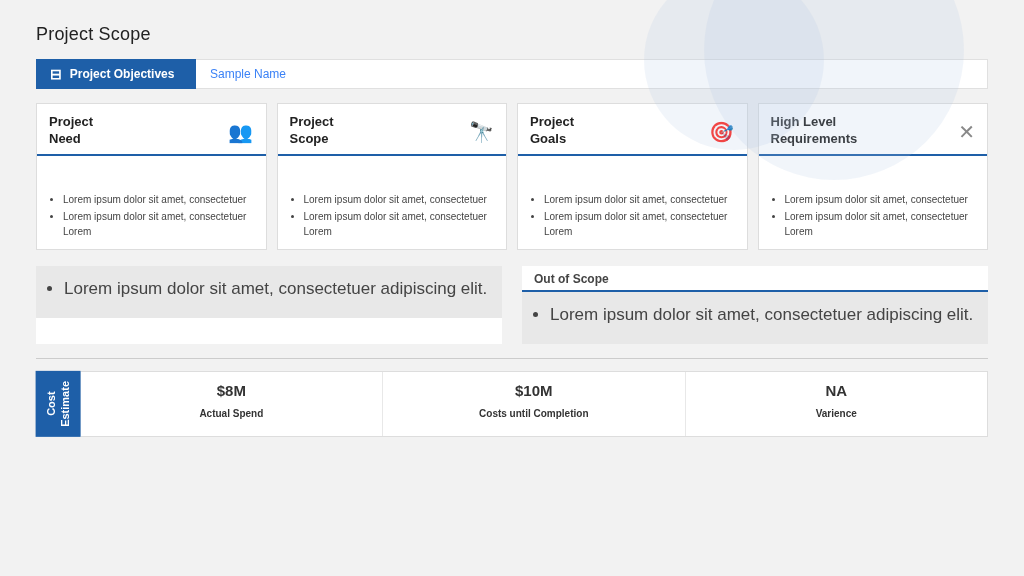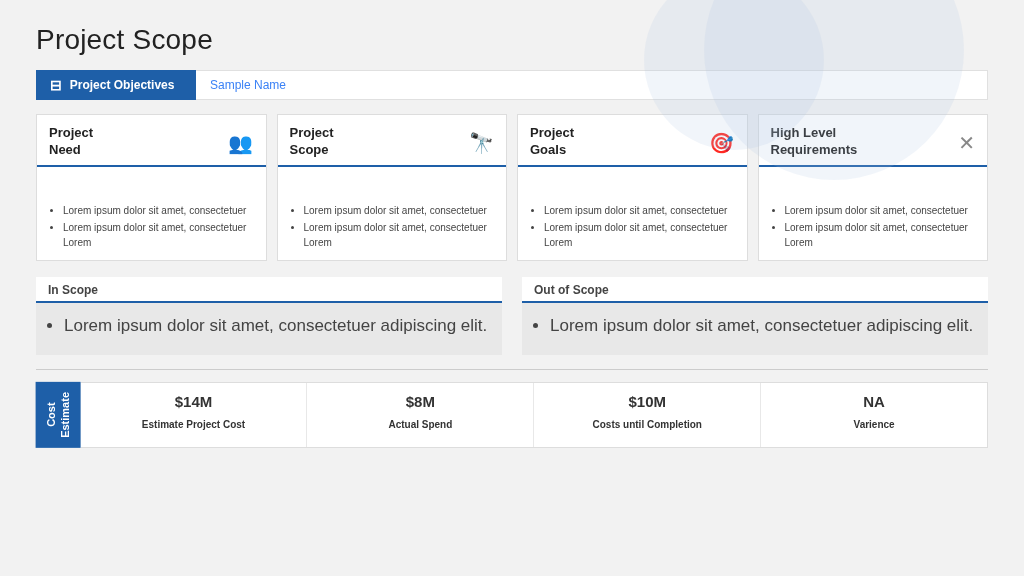--- a/index.html
+++ b/index.html
@@ -22,21 +22,21 @@
 
     
     .bg-circle {
       position: absolute;
       border-radius: 50%;
       background: rgba(180,200,230,0.18);
       pointer-events: none;
     }
 
     .page-title {
-      font-size: 28px;
+      font-size: 18px;
       font-weight: 400;
       color: #222;
       margin-bottom: 14px;
       letter-spacing: 0.2px;
     }
 
     
     .objectives-bar {
       display: flex;
       align-items: center;
@@ -263,21 +263,20 @@
         <ul>
             <li>Lorem ipsum dolor sit amet, consectetuer</li>
             <li>Lorem ipsum dolor sit amet, consectetuer Lorem</li>
           </ul>
       </div>
     </div>
     </div>
 
   <div class="scope-row">
     <div class="scope-box">
-      <div class="scope-label">In Scope</div>
       <div class="scope-content">
         <ul>
           <li>Lorem ipsum dolor sit amet, consectetuer  adipiscing elit.</li>
         </ul>
       </div>
     </div>
     <div class="scope-box">
       <div class="scope-label">Out of Scope</div>
       <div class="scope-content">
         <ul>
@@ -286,24 +285,20 @@
       </div>
     </div>
   </div>
 
   <hr class="divider">
 
   <div class="cost-row">
     <div class="cost-label-box">Cost<br>Estimate</div>
     <div class="cost-items" id="cost-container">
         <div class="cost-item">
-      <span class="cost-value">$14M</span>
-      <span class="cost-desc">Estimate Project Cost</span>
-    </div>
-        <div class="cost-item">
       <span class="cost-value">$8M</span>
       <span class="cost-desc">Actual Spend</span>
     </div>
         <div class="cost-item">
       <span class="cost-value">$10M</span>
       <span class="cost-desc">Costs until Completion</span>
     </div>
         <div class="cost-item">
       <span class="cost-value">NA</span>
       <span class="cost-desc">Varience</span>

